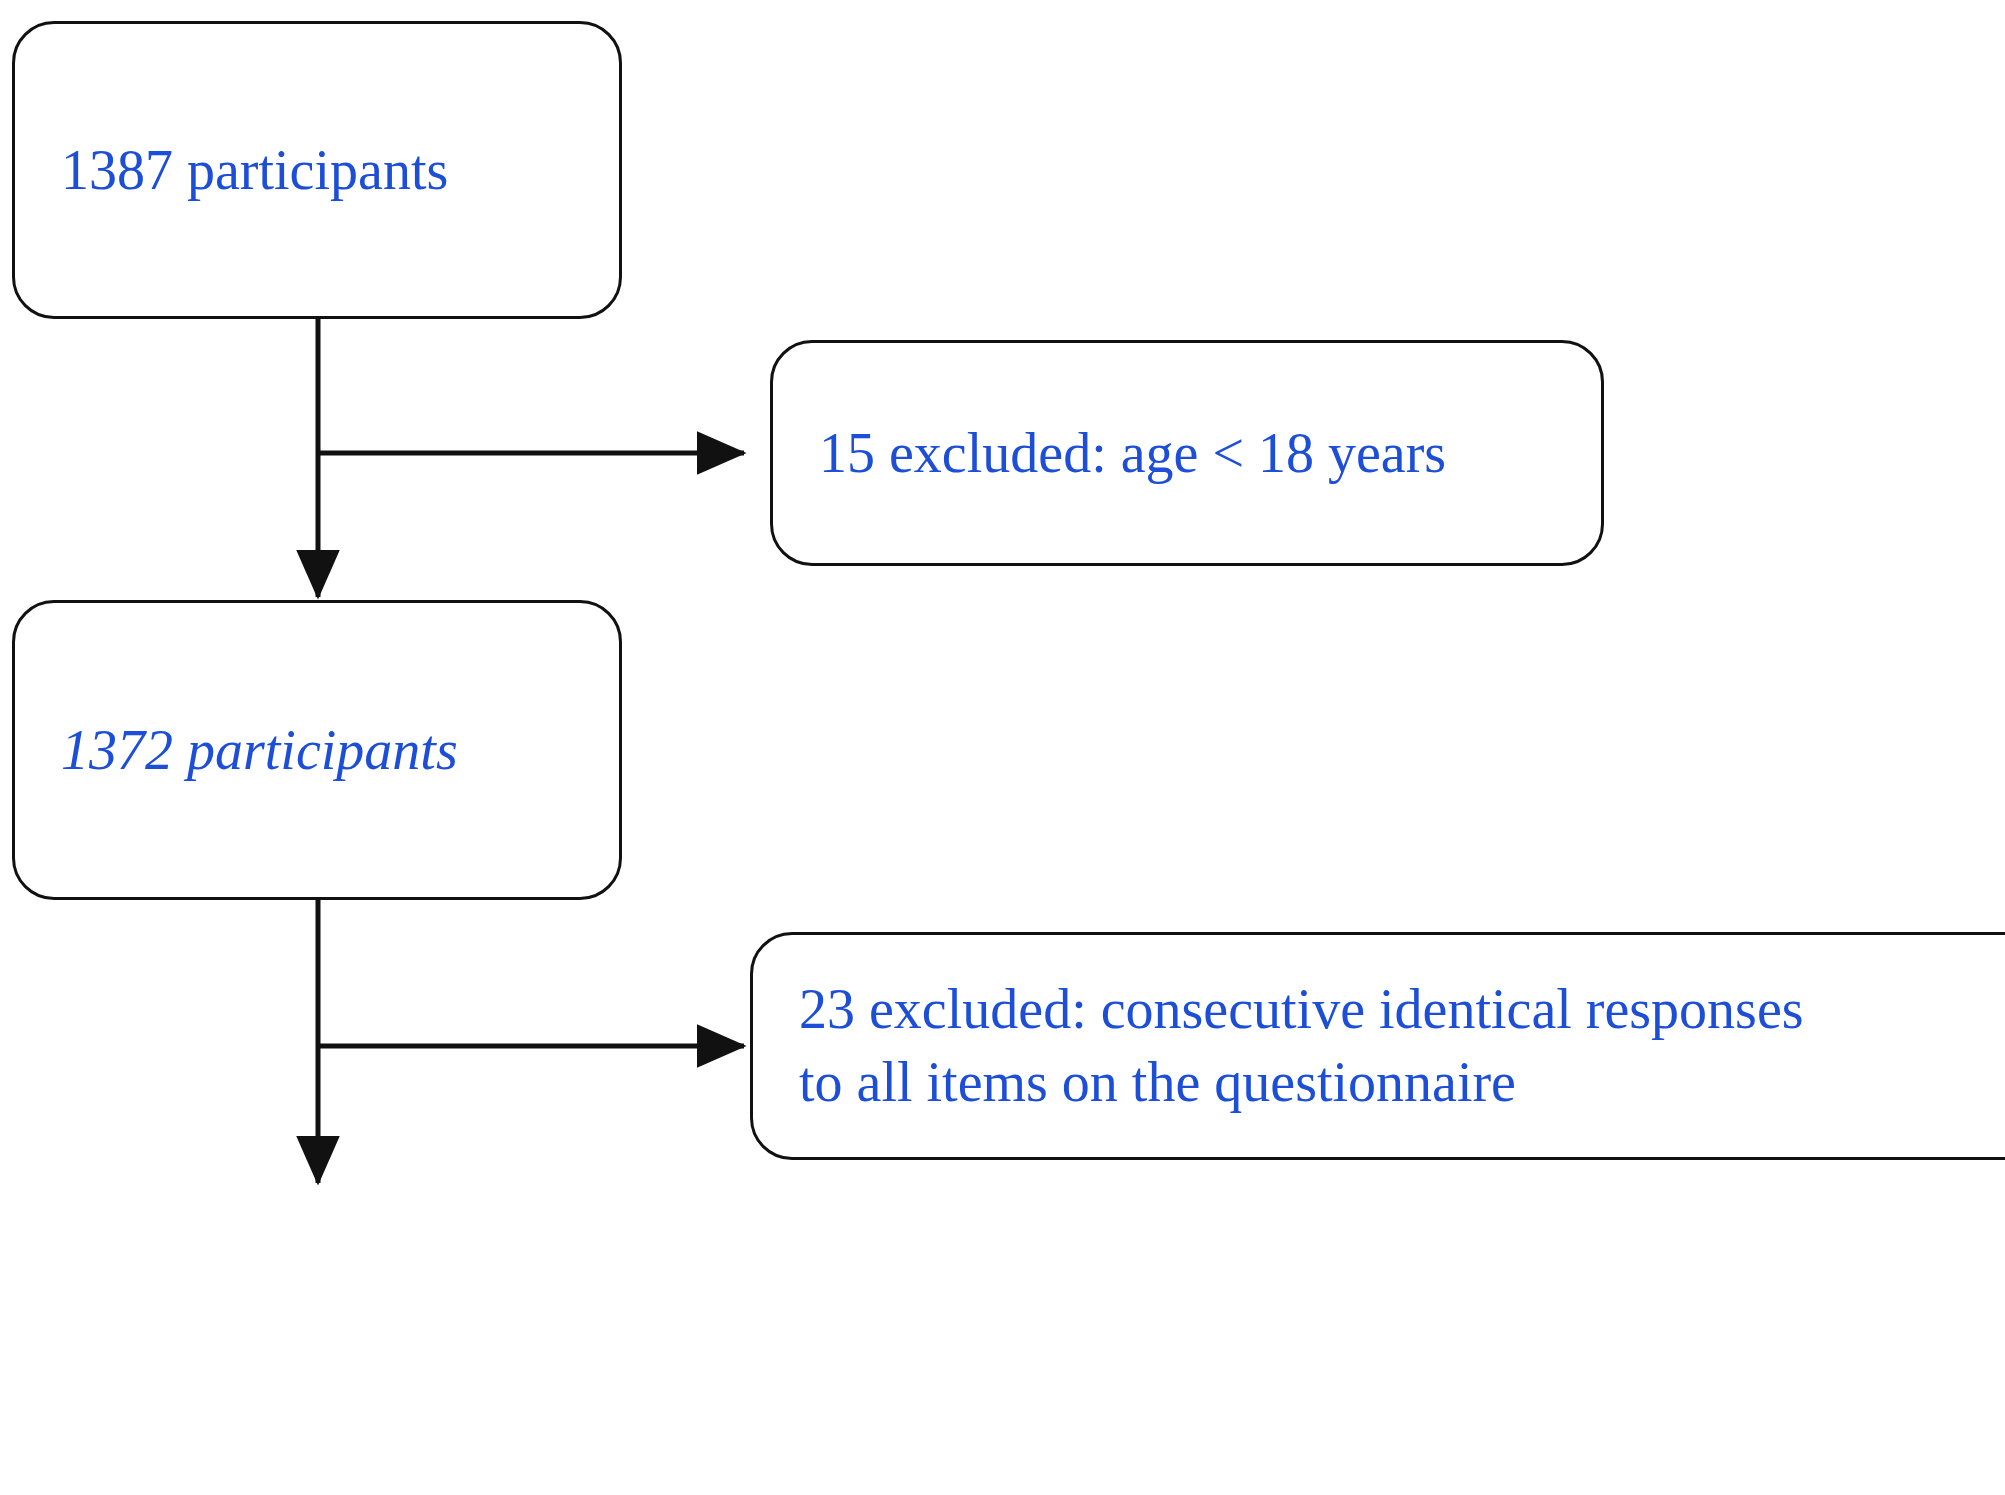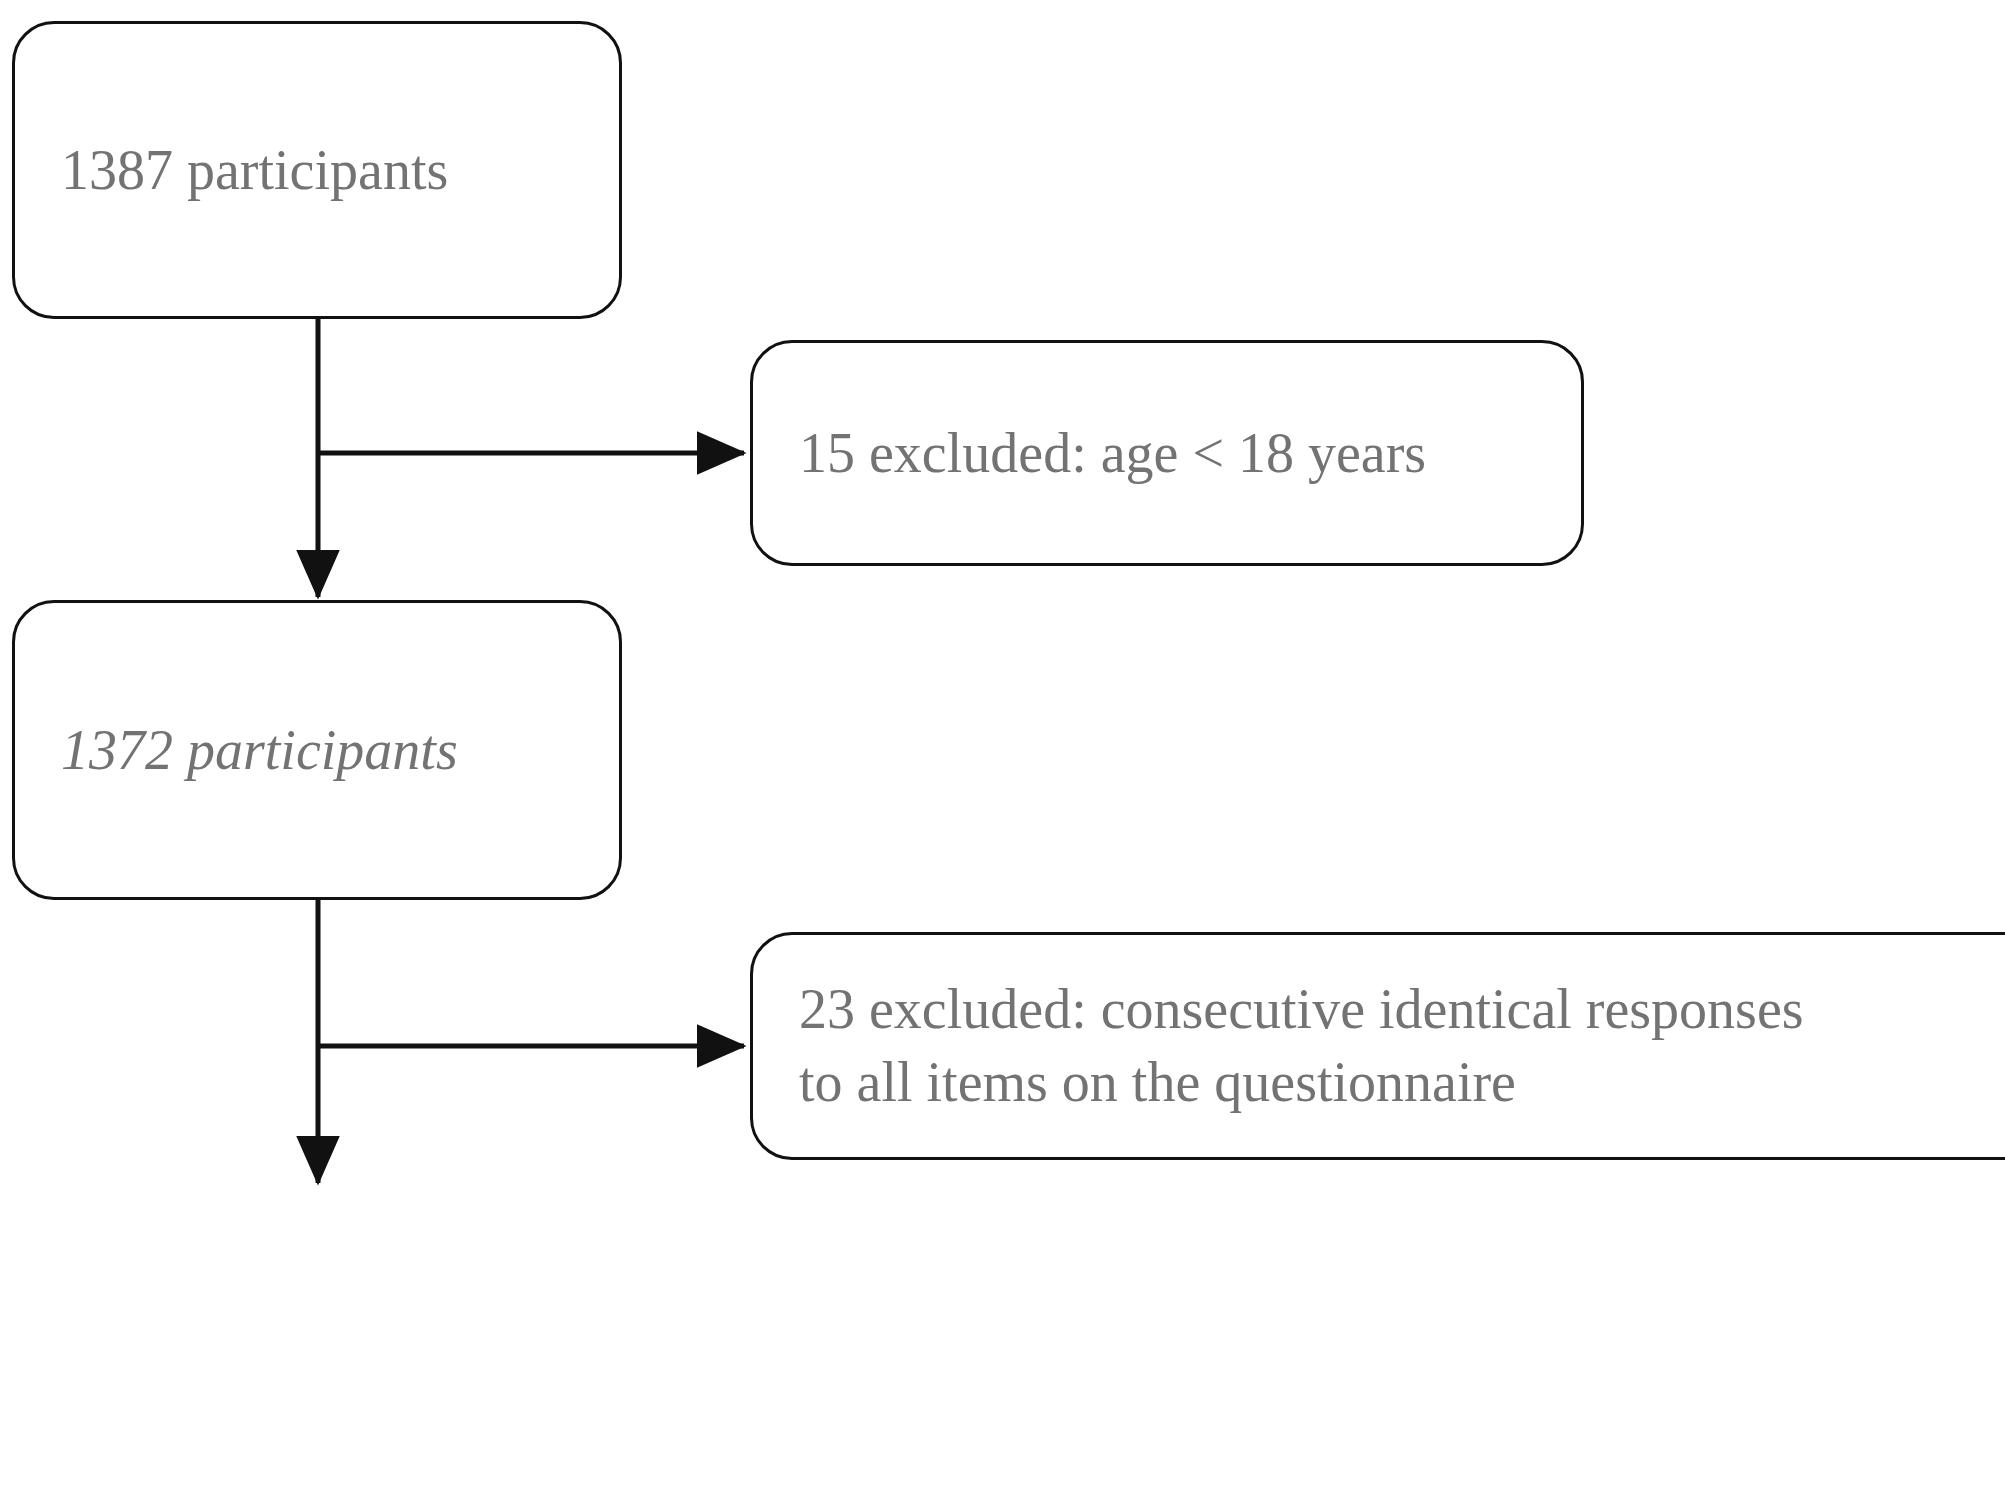--- a/index.html
+++ b/index.html
@@ -28,28 +28,28 @@
     border: 3px solid #111111;
     border-radius: 42px;
     background: #ffffff;
     display: flex;
     align-items: center;
   }
   .node-label {
     font-family: "Liberation Serif", "DejaVu Serif", serif;
     font-size: 56px;
     line-height: 74px;
-    color: #737373;
+    color: #1d4ed8;
     white-space: pre-line;
     padding-left: 46px;
     padding-right: 20px;
   }
   
   #node-total      { left: 12px;  top: 21px;   width: 610px;  height: 298px; }
-  #node-excluded-1 { left: 750px; top: 340px;  width: 834px;  height: 226px; }
+  #node-excluded-1 { left: 770px; top: 340px;  width: 834px;  height: 226px; }
   #node-stage-2    { left: 12px;  top: 600px;  width: 610px;  height: 300px; font-style: italic; }
   #node-excluded-2 { left: 750px; top: 932px;  width: 1332px; height: 228px; }
   #node-final      { left: 12px;  top: 1186px; width: 610px;  height: 298px; }
 
   #node-excluded-2 .node-label { line-height: 73px; }
 </style>
 </head>
 <body>
 
 <div id="canvas">

